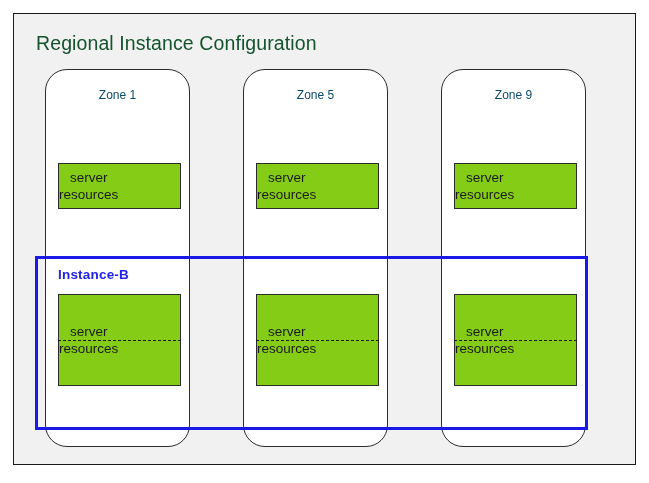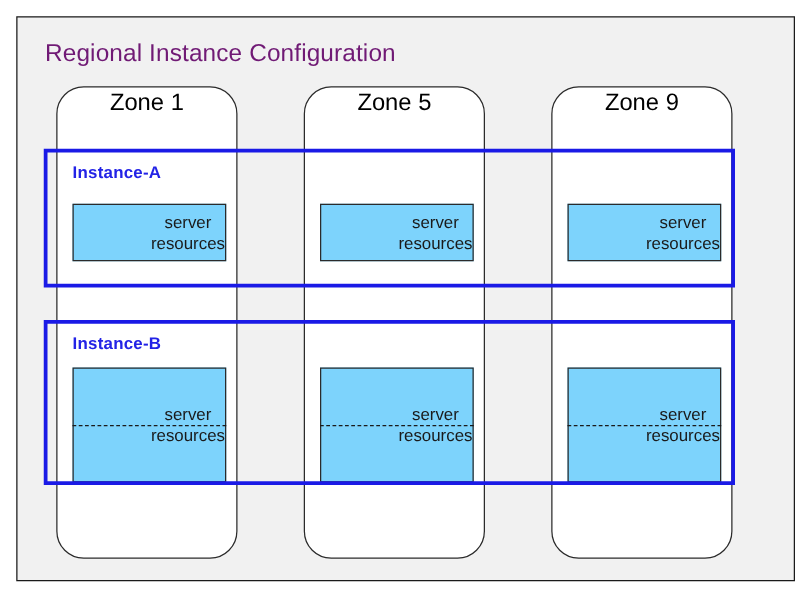--- a/index.html
+++ b/index.html
@@ -29,21 +29,21 @@
     border: 1.5px solid #1a1a1a;
     box-sizing: border-box;
   }
 
   .region-title {
     position: absolute;
     left: 22px;
     top: 17px;
     font-size: 19.5px;
     line-height: 24px;
-    color: #701a75;
+    color: #14532d;
     white-space: nowrap;
     letter-spacing: 0.1px;
   }
 
   
   .zone {
     position: absolute;
     top: 69px;
     width: 145px;
     height: 378px;
@@ -51,65 +51,65 @@
     border: 1.2px solid #2b2b2b;
     border-radius: 22px;
     box-sizing: border-box;
   }
   #zone-1 { left: 45px; }
   #zone-2 { left: 243px; }
   #zone-3 { left: 441px; }
 
   .zone-label {
     position: absolute;
-    top: 2px;
+    top: 18px;
     left: 0;
     width: 100%;
     text-align: center;
-    font-size: 19px;
-    color: #000000;
+    font-size: 12px;
+    color: #0c4a6e;
   }
 
   
   .instance-band {
     position: absolute;
     left: 35px;
     width: 553px;
     border: 3px solid #1a1ae6;
     box-sizing: border-box;
     background: transparent;
     pointer-events: none;
   }
   #instance-a { top: 119px; height: 111px; }
-  #instance-b { top: 256px; height: 132px; }
+  #instance-b { top: 256px; height: 174px; }
 
   .instance-label {
     position: absolute;
     left: 20px;
     top: 8px;
     font-size: 13.5px;
     font-weight: bold;
     color: #2323e6;
     white-space: nowrap;
     letter-spacing: 0.2px;
   }
 
   
   .server-box {
     position: absolute;
-    background: #7dd3fc;
+    background: #84cc16;
     border: 1.2px solid #2b2b2b;
     box-sizing: border-box;
     color: #1a1a1a;
     font-size: 13.5px;
     line-height: 17px;
     text-align: center;
     display: flex;
     align-items: center;
-    justify-content: flex-end;
+    justify-content: flex-start;
   }
   .server-box .lines {
     position: relative;
     z-index: 2;
   }
 
   
   .server-box.row-a {
     top: 163px;
     width: 123px;
@@ -192,20 +192,17 @@
     </div>
   </div>
   <div class="server-box row-b" id="srv-b3">
     <div class="dashed-split"></div>
     <div class="lines">
       <span>server</span><br>
       <span>resources</span>
     </div>
   </div>
 
-  <div class="instance-band" id="instance-a">
-    <div class="instance-label">Instance-A</div>
-  </div>
   <div class="instance-band" id="instance-b">
     <div class="instance-label">Instance-B</div>
   </div>
 
 </div>
 
 </body></html>

